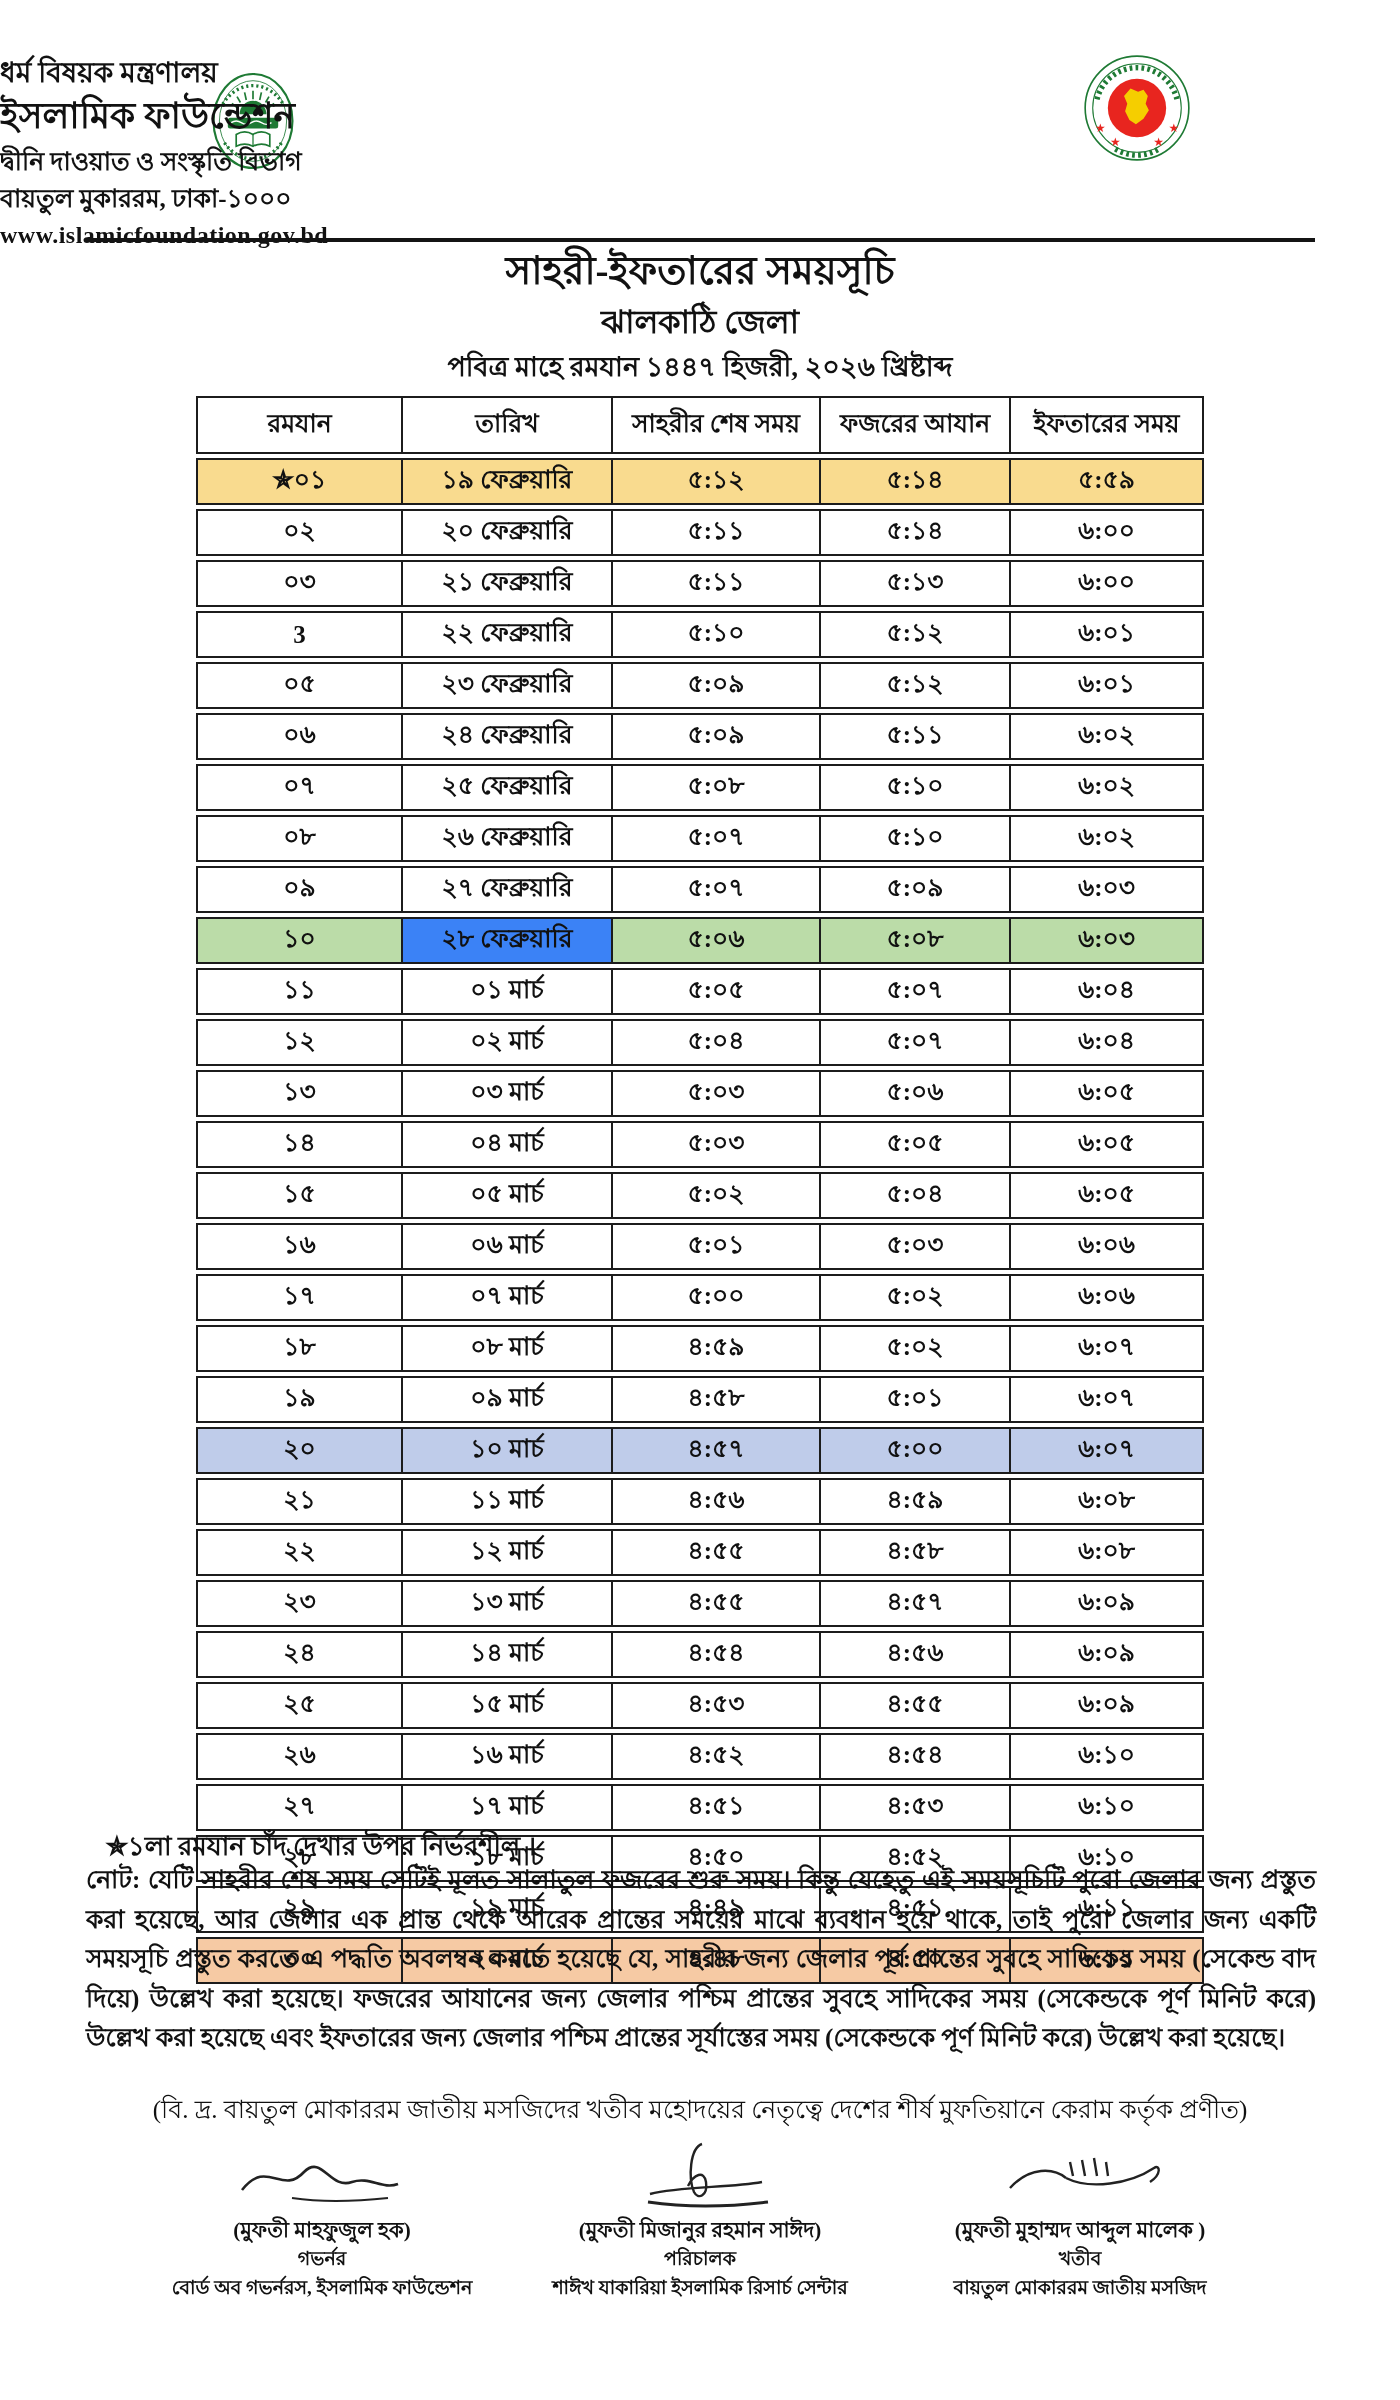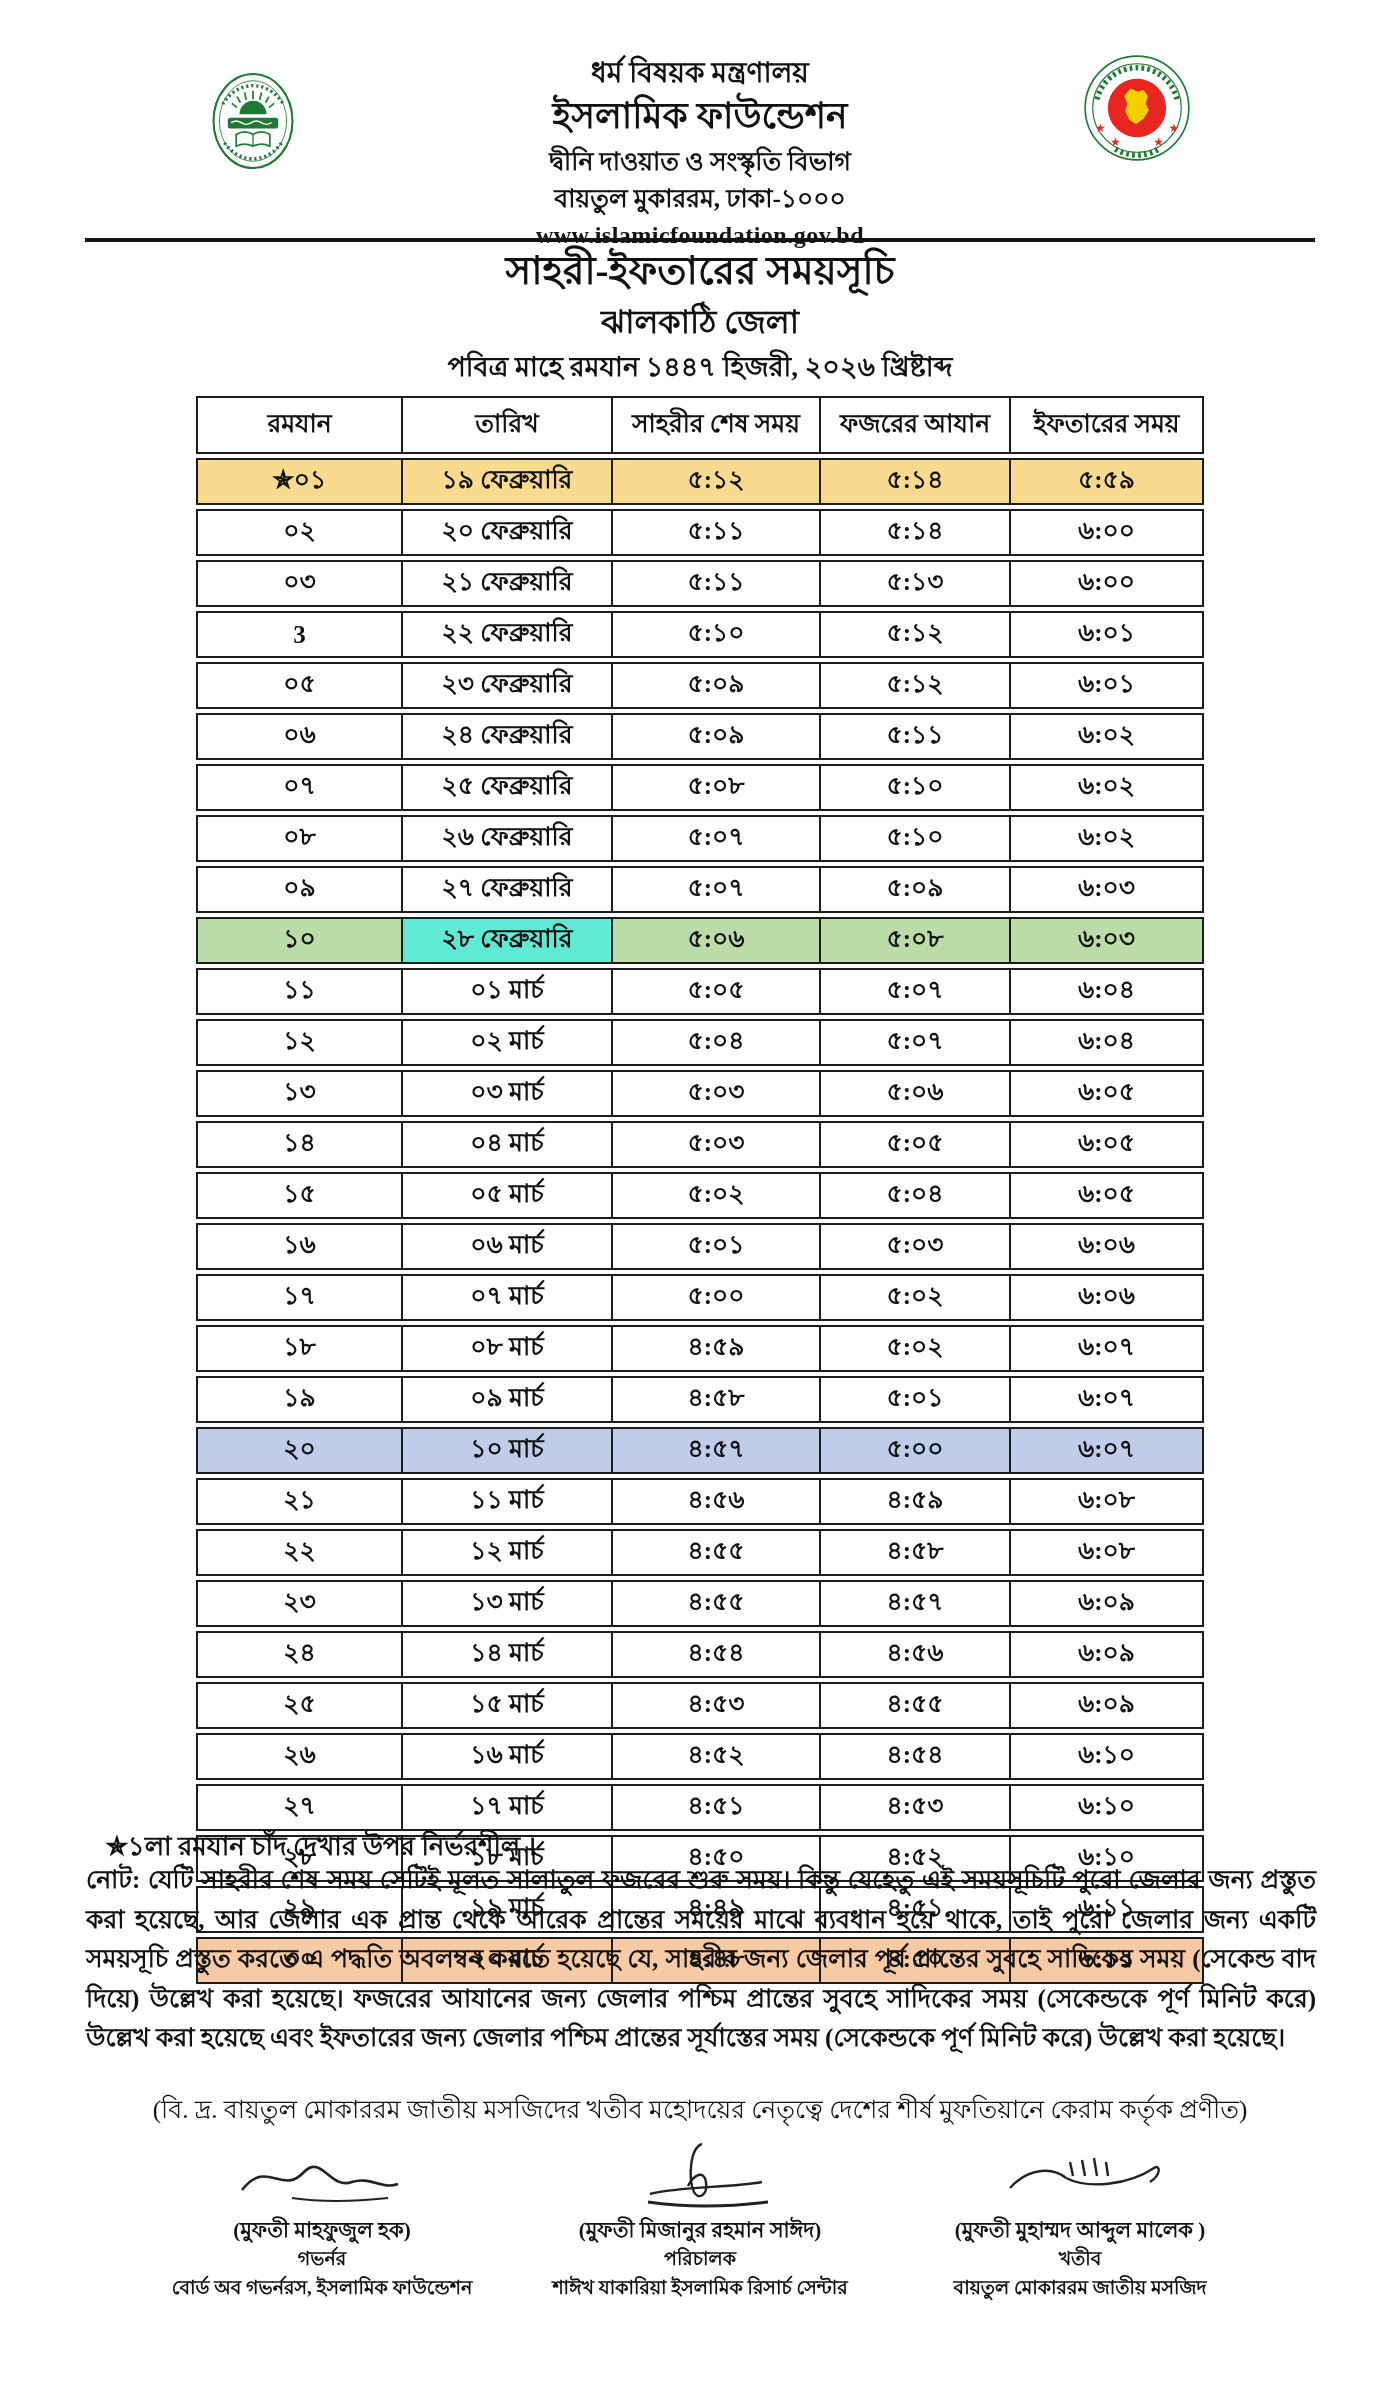--- a/index.html
+++ b/index.html
@@ -1,21 +1,21 @@
 <!DOCTYPE html>
 <html><head>
 <meta charset="utf-8">
 <style>
   html,body{margin:0;padding:0;}
   body{width:1400px;height:2400px;background:#ffffff;
        font-family:"Liberation Serif","DejaVu Serif",serif;color:#111;}
   .page{position:relative;width:1400px;height:2400px;background:#fff;overflow:hidden;}
 
   
-  .hdr-center{position:absolute;top:58px;left:0;right:0;text-align:center;line-height:1.1;}
+  .hdr-center{position:absolute;top:58px;left:0;right:0;line-height:1.1;}
   .ministry{font-size:28px;font-weight:700;}
   .orgname{font-size:36px;font-weight:700;margin-top:8px;}
   .division{font-size:25px;font-weight:600;margin-top:12px;}
   .address{font-size:25px;font-weight:600;margin-top:9px;}
   .website{font-size:24px;font-weight:700;margin-top:10px;letter-spacing:.5px;}
   .logo-left{position:absolute;left:211px;top:70px;}
   .seal-right{position:absolute;left:1083px;top:52px;}
 
   .rule{position:absolute;top:238px;left:85px;width:1230px;height:4px;background:#141414;}
 
@@ -190,21 +190,21 @@
           </tr>
           <tr>
             <td>০৯</td>
             <td>২৭ ফেব্রুয়ারি</td>
             <td>৫:০৭</td>
             <td>৫:০৯</td>
             <td>৬:০৩</td>
           </tr>
           <tr>
             <td style="background: rgb(187, 220, 168);">১০</td>
-            <td style="background: #5eead4;">২৮ ফেব্রুয়ারি</td>
+            <td style="background: #3b82f6;">২৮ ফেব্রুয়ারি</td>
             <td style="background: rgb(187, 220, 168);">৫:০৬</td>
             <td style="background: rgb(187, 220, 168);">৫:০৮</td>
             <td style="background: rgb(187, 220, 168);">৬:০৩</td>
           </tr>
           <tr>
             <td>১১</td>
             <td>০১ মার্চ</td>
             <td>৫:০৫</td>
             <td>৫:০৭</td>
             <td>৬:০৪</td>

